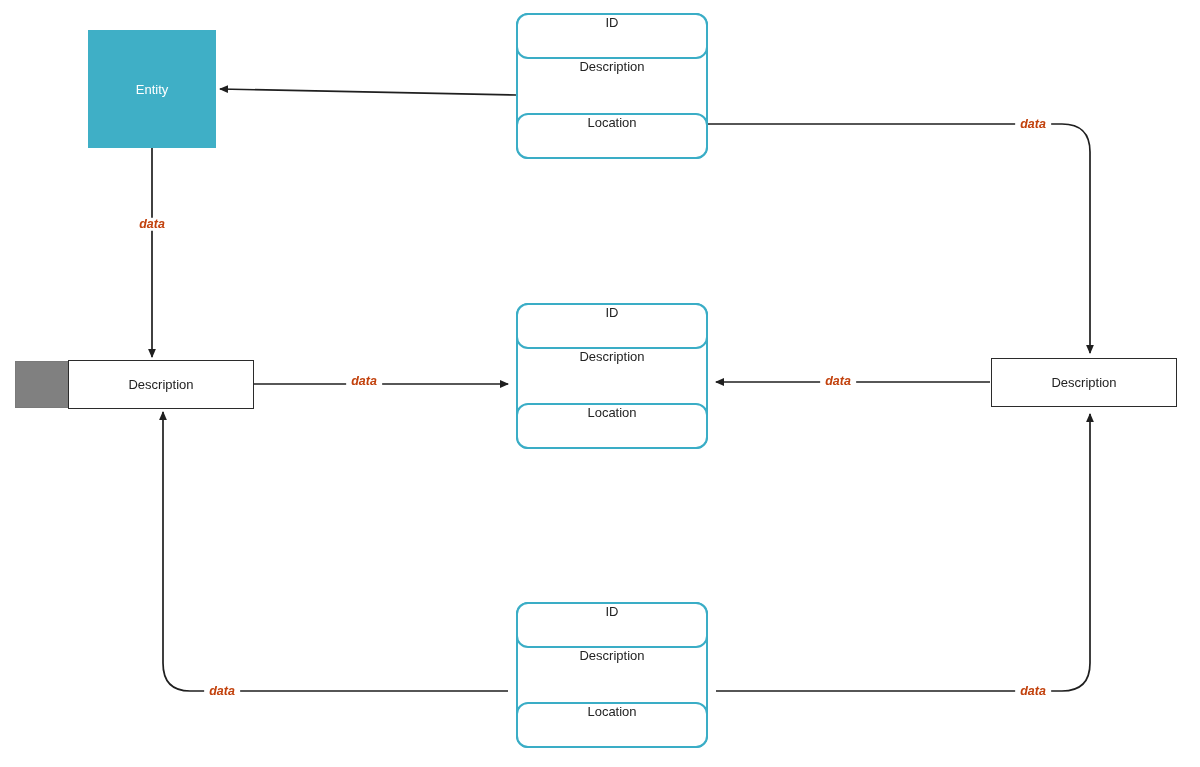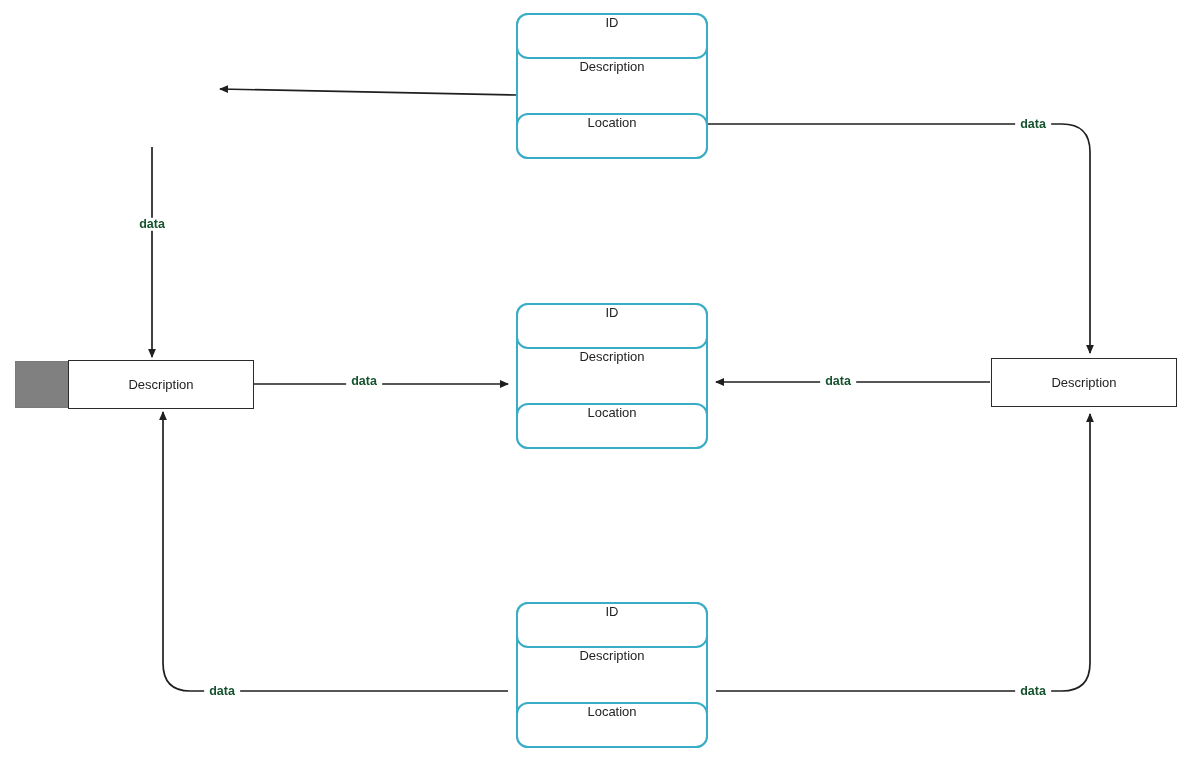--- a/index.html
+++ b/index.html
@@ -84,26 +84,27 @@
     border: 2px solid #3aadc6;
     border-radius: 12px;
     background: #ffffff;
   }
 
   
   .edge-label {
     position: absolute;
     font-size: 12.5px;
     font-weight: bold;
-    color: #14532d;
+    color: #c2410c;
     background: #ffffff;
     padding: 0 5px;
     white-space: nowrap;
     transform: translate(-50%, -50%);
     line-height: 1;
+    font-style: italic;
   }
 </style>
 </head>
 <body>
 
 <div id="canvas">
 
   <svg id="wires" viewBox="0 0 1200 767" xmlns="http://www.w3.org/2000/svg">
     <defs>
       <marker id="arrowhead" markerWidth="9" markerHeight="9" refX="8" refY="4.5" orient="auto" markerUnits="userSpaceOnUse">
@@ -119,20 +120,23 @@
 
     <path d="M 253,384 L 508,384" fill="none" stroke="#1F1F1F" stroke-width="1.7" marker-end="url(#arrowhead)"></path>
 
     <path d="M 990,382 L 716,382" fill="none" stroke="#1F1F1F" stroke-width="1.7" marker-end="url(#arrowhead)"></path>
 
     <path d="M 508,691 L 190,691 Q 163,691 163,663 L 163,412" fill="none" stroke="#1F1F1F" stroke-width="1.7" marker-end="url(#arrowhead)"></path>
 
     <path d="M 716,691 L 1062,691 Q 1090,691 1090,663 L 1090,414" fill="none" stroke="#1F1F1F" stroke-width="1.7" marker-end="url(#arrowhead)"></path>
   </svg>
 
+  <div class="entity-box" style="left:88px; top:30px; width:128px; height:118px; background:#3FAFC6;">
+    <span>Entity</span>
+  </div>
 
   <div class="ds-group" style="left:516px; top:13px; width:192px; height:146px;">
     <div class="ds-outer"></div>
     <div class="ds-row capped" style="top:0px; height:46px;">
       <span>ID</span>
     </div>
     <div class="ds-row" style="top:46px; height:54px;">
       <span>Description</span>
     </div>
     <div class="ds-row capped" style="top:100px; height:46px;">

